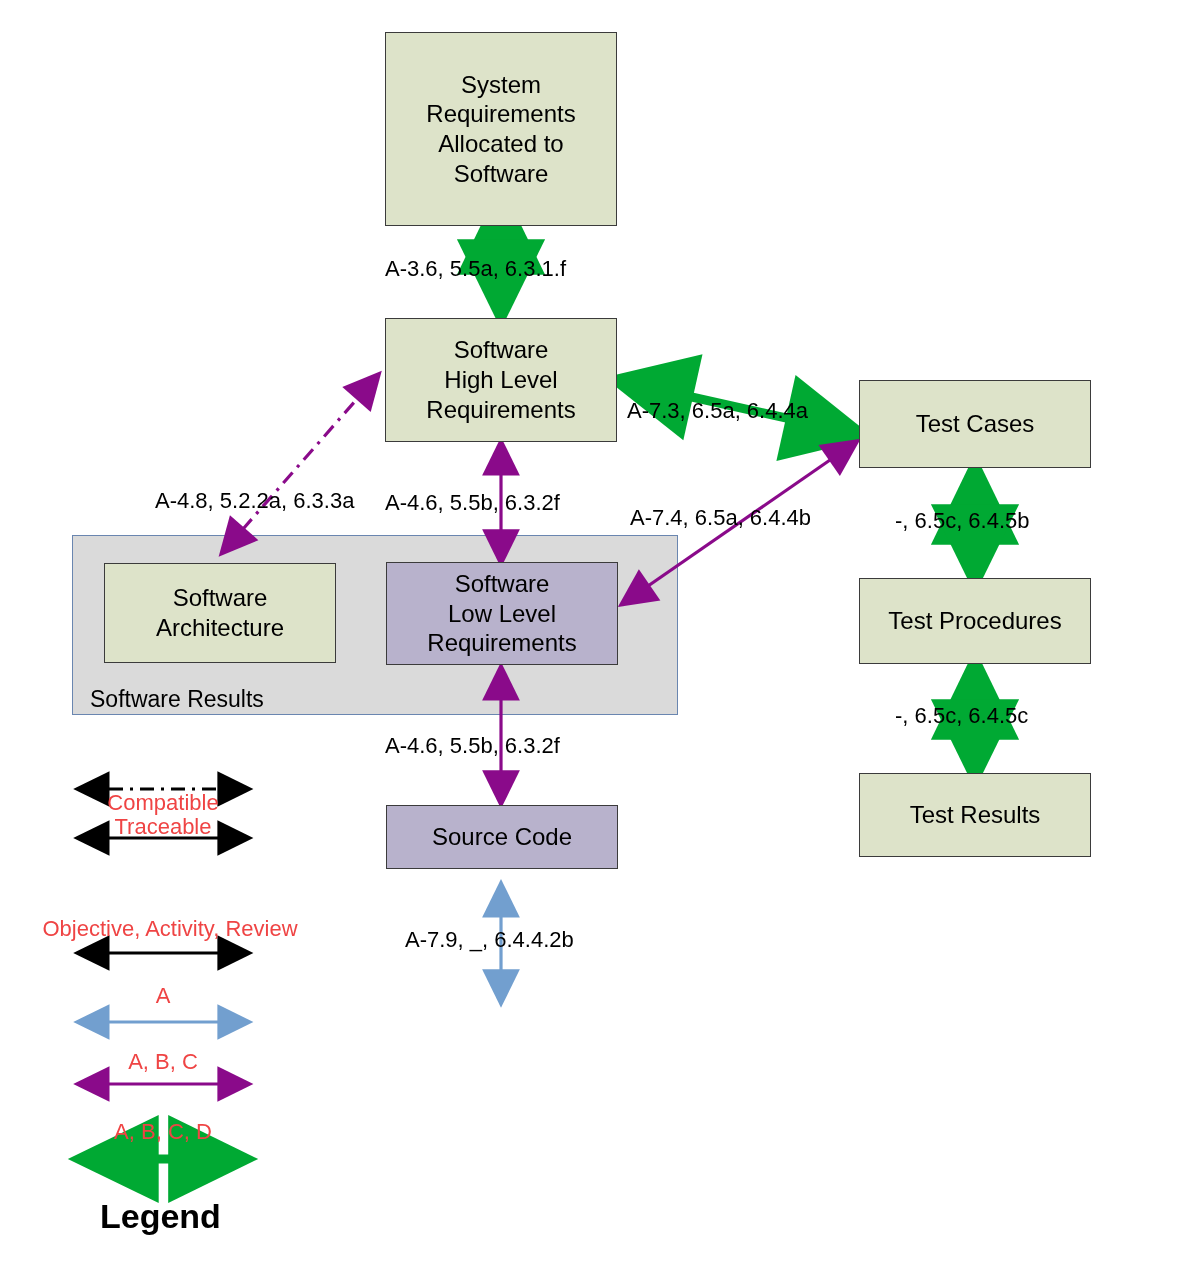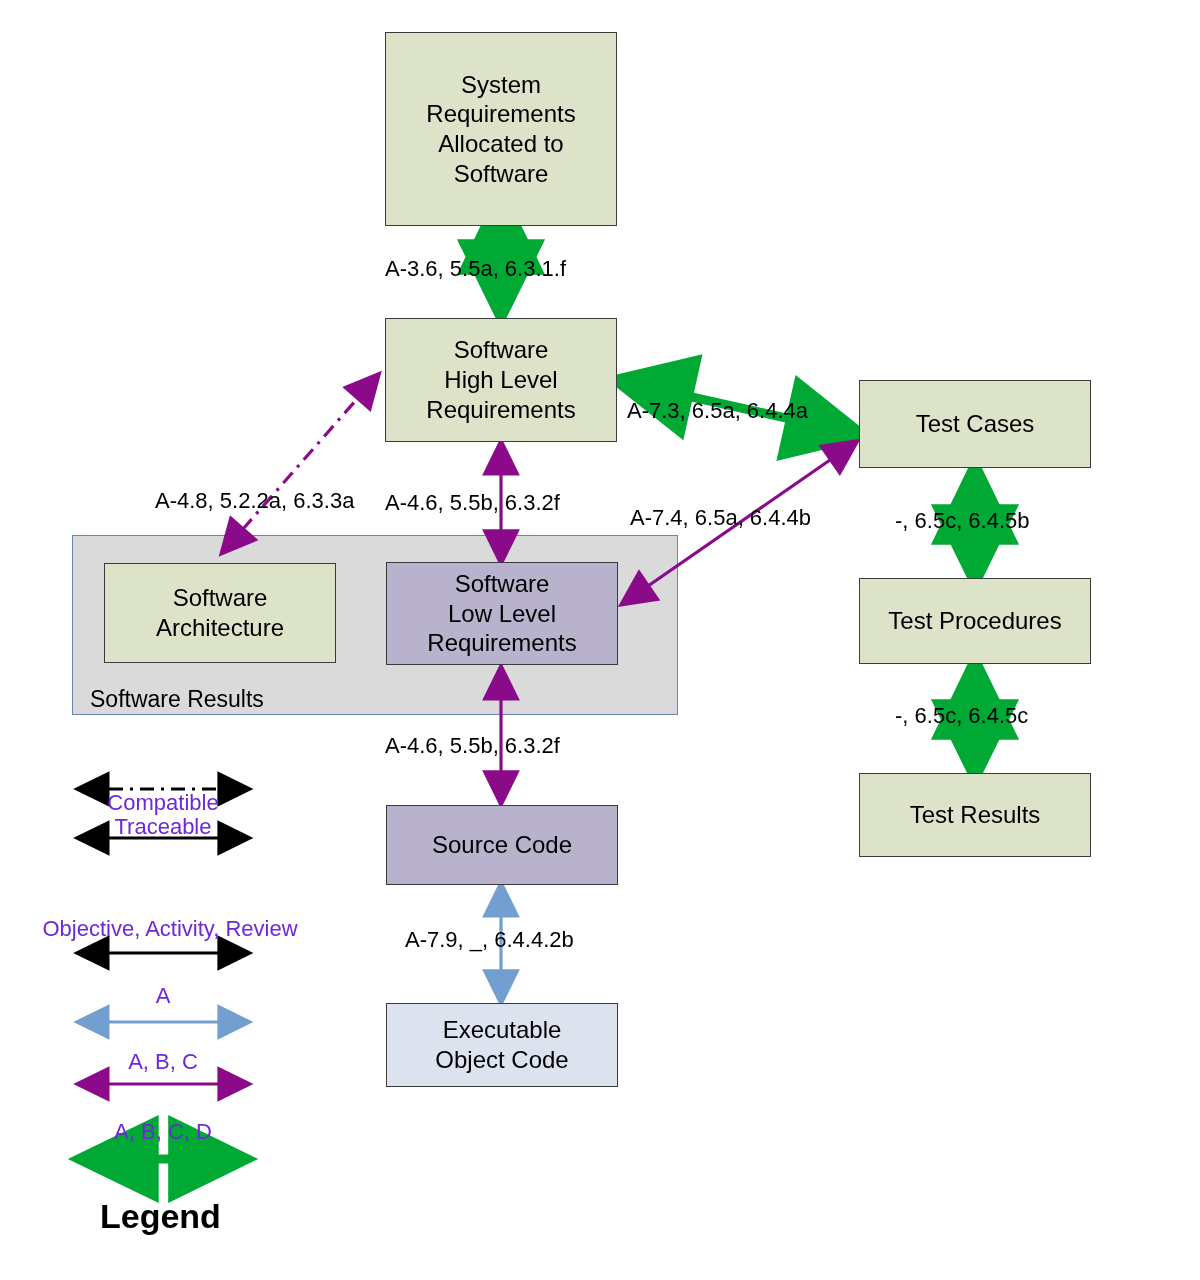--- a/index.html
+++ b/index.html
@@ -61,21 +61,21 @@
     position: absolute;
     font-size: 22px;
     color: #000;
     white-space: nowrap;
     background: transparent;
   }
 
   .legend-label {
     position: absolute;
     font-size: 22px;
-    color: #6d28d9;
+    color: #ef4444;
     white-space: nowrap;
     text-align: center;
   }
   .legend-title {
     position: absolute;
     font-size: 34px;
     font-weight: bold;
     color: #000;
     white-space: nowrap;
   }
@@ -160,24 +160,22 @@
 High Level
 Requirements</div>
 
   <div class="node green" style="left:104px; top:563px; width:232px; height:100px;">Software
 Architecture</div>
 
   <div class="node purple" style="left:386px; top:562px; width:232px; height:103px;">Software
 Low Level
 Requirements</div>
 
-  <div class="node purple" style="left:386px; top:805px; width:232px; height:80px;">Source Code</div>
-
-  <div class="node blue" style="left:386px; top:1003px; width:232px; height:84px;">Executable
-Object Code</div>
+  <div class="node purple" style="left:386px; top:805px; width:232px; height:64px;">Source Code</div>
+
 
   <div class="node green" style="left:859px; top:380px; width:232px; height:88px;">Test Cases</div>
 
   <div class="node green" style="left:859px; top:773px; width:232px; height:84px;">Test Results</div>
 
   <div class="node green" style="left:859px; top:578px; width:232px; height:86px;">Test Procedures</div>
 
   <div class="edge-label" style="left:385px; top:256px;">A-3.6, 5.5a, 6.3.1.f</div>
 
   <div class="edge-label" style="left:155px; top:478px;margin-top:10px;">A-4.8, 5.2.2a, 6.3.3a</div>

